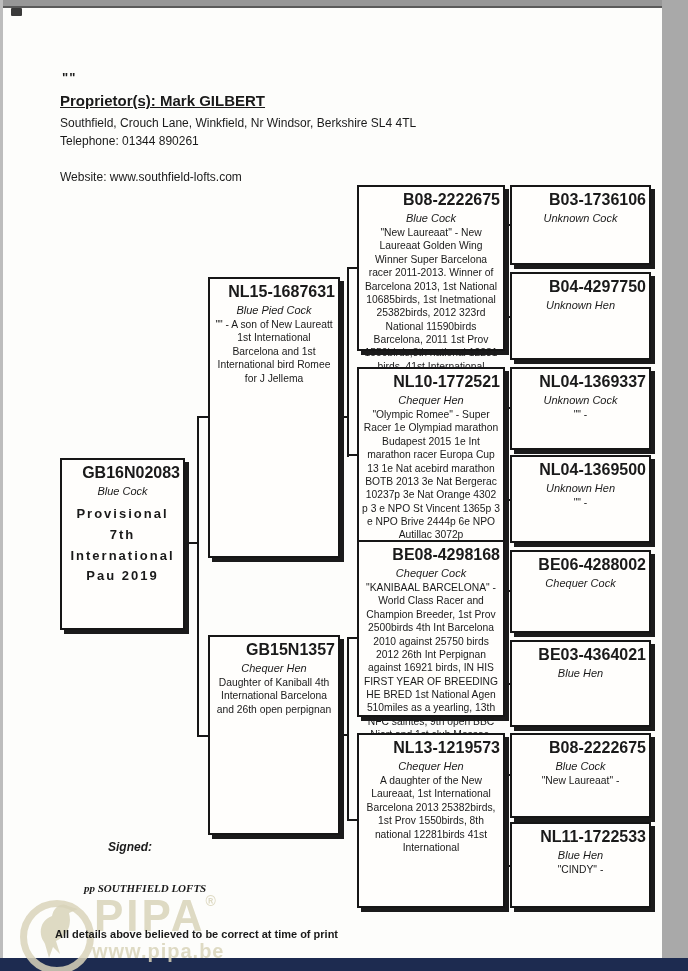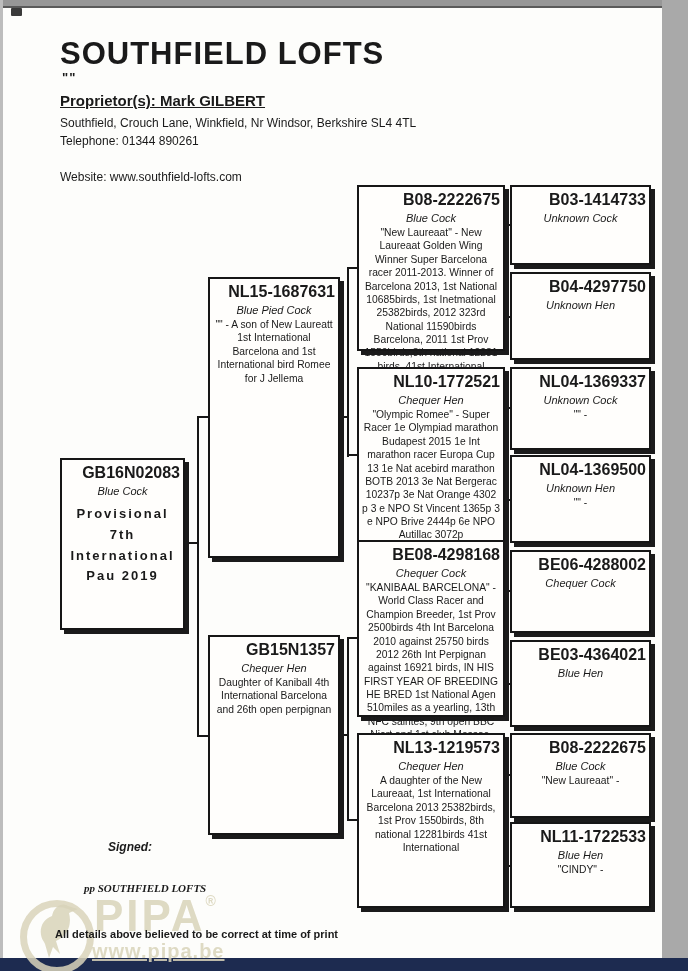--- a/index.html
+++ b/index.html
@@ -40,35 +40,34 @@
   .signed{position:absolute;left:108px;top:840px;font-size:12px;font-weight:bold;font-style:italic;z-index:6;}
   .ppline{position:absolute;left:84px;top:882px;font-size:11px;font-weight:bold;font-style:italic;z-index:6;font-family:Liberation Serif, serif;}
   .disclaimer{position:absolute;left:55px;top:928px;font-size:11px;font-weight:bold;z-index:6;}
   .generator{position:absolute;right:32px;top:946px;font-size:9px;color:#4a4a4a;z-index:6;}
 
   
   .wm{position:absolute;z-index:5;opacity:0.85;}
   .wm-circle{left:20px;top:900px;width:74px;height:74px;border:7px solid #d9d4ba;border-radius:50%;box-sizing:border-box;background:transparent;}
   .wm-brand{left:94px;top:894px;font-size:44px;font-weight:bold;color:#d9d4ba;letter-spacing:3px;line-height:1;}
   .wm-reg{font-size:14px;vertical-align:top;}
-  .wm-url{left:92px;top:940px;font-size:20px;font-weight:bold;color:#d9d4ba;letter-spacing:1px;text-decoration:underline;}
+  .wm-url{left:92px;top:940px;font-size:20px;font-weight:bold;color:#d9d4ba;letter-spacing:1px;}
   .wm-bird{left:28px;top:896px;}
 </style>
 </head>
 <body>
 
 <div class="page">
 
   <div class="edge-top"></div>
   <div class="edge-top-line"></div>
   <div class="edge-left"></div>
   <div class="edge-right"></div>
   <div class="corner-mark"></div>
 
-  <div class="hdr-title">SOUTHFIELD LOFTS</div>
   <div class="hdr-quotes">""</div>
   <div class="hdr-prop">Proprietor(s): Mark GILBERT</div>
   <div class="hdr-line" style="top:116px;">Southfield, Crouch Lane, Winkfield, Nr Windsor, Berkshire SL4 4TL</div>
   <div class="hdr-line" style="top:134px;">Telephone: 01344 890261</div>
   <div class="hdr-line" style="top:170px;">Website: www.southfield-lofts.com</div>
 
   <div class="hline" style="left:185px;top:542px;width:14px;height:2px"></div>
   <div class="vline" style="left:197px;top:417px;width:2px;height:320px"></div>
   <div class="hline" style="left:197px;top:416px;width:11px;height:2px"></div>
   <div class="hline" style="left:197px;top:735px;width:11px;height:2px"></div>
@@ -139,21 +138,21 @@
     <div class="notes">"KANIBAAL BARCELONA" - World Class Racer and Champion Breeder, 1st Prov 2500birds 4th Int Barcelona 2010 against 25750 birds 2012 26th Int Perpignan against 16921  birds,  IN HIS FIRST YEAR OF BREEDING HE BRED 1st National Agen 510miles as a yearling, 13th NFC saintes, 9th open BBC Niort and 1st club Messac. Only bred 4 and all scored</div>
   </div>
 
   <div class="pbox" style="left:357px;top:733px;width:148px;height:175px">
     <div class="ring">NL13-1219573</div>
     <div class="csex">Chequer Hen</div>
     <div class="notes">A daughter of the New Laureaat, 1st International Barcelona 2013 25382birds, 1st Prov 1550birds, 8th national 12281birds 41st International</div>
   </div>
 
   <div class="pbox" style="left:510px;top:185px;width:141px;height:80px">
-    <div class="ring">B03-1414733</div>
+    <div class="ring">B03-1736106</div>
     <div class="csex">Unknown Cock</div>
     <div class="notes"></div>
   </div>
 
   <div class="pbox" style="left:510px;top:272px;width:141px;height:88px">
     <div class="ring">B04-4297750</div>
     <div class="csex">Unknown Hen</div>
     <div class="notes"></div>
   </div>
 

